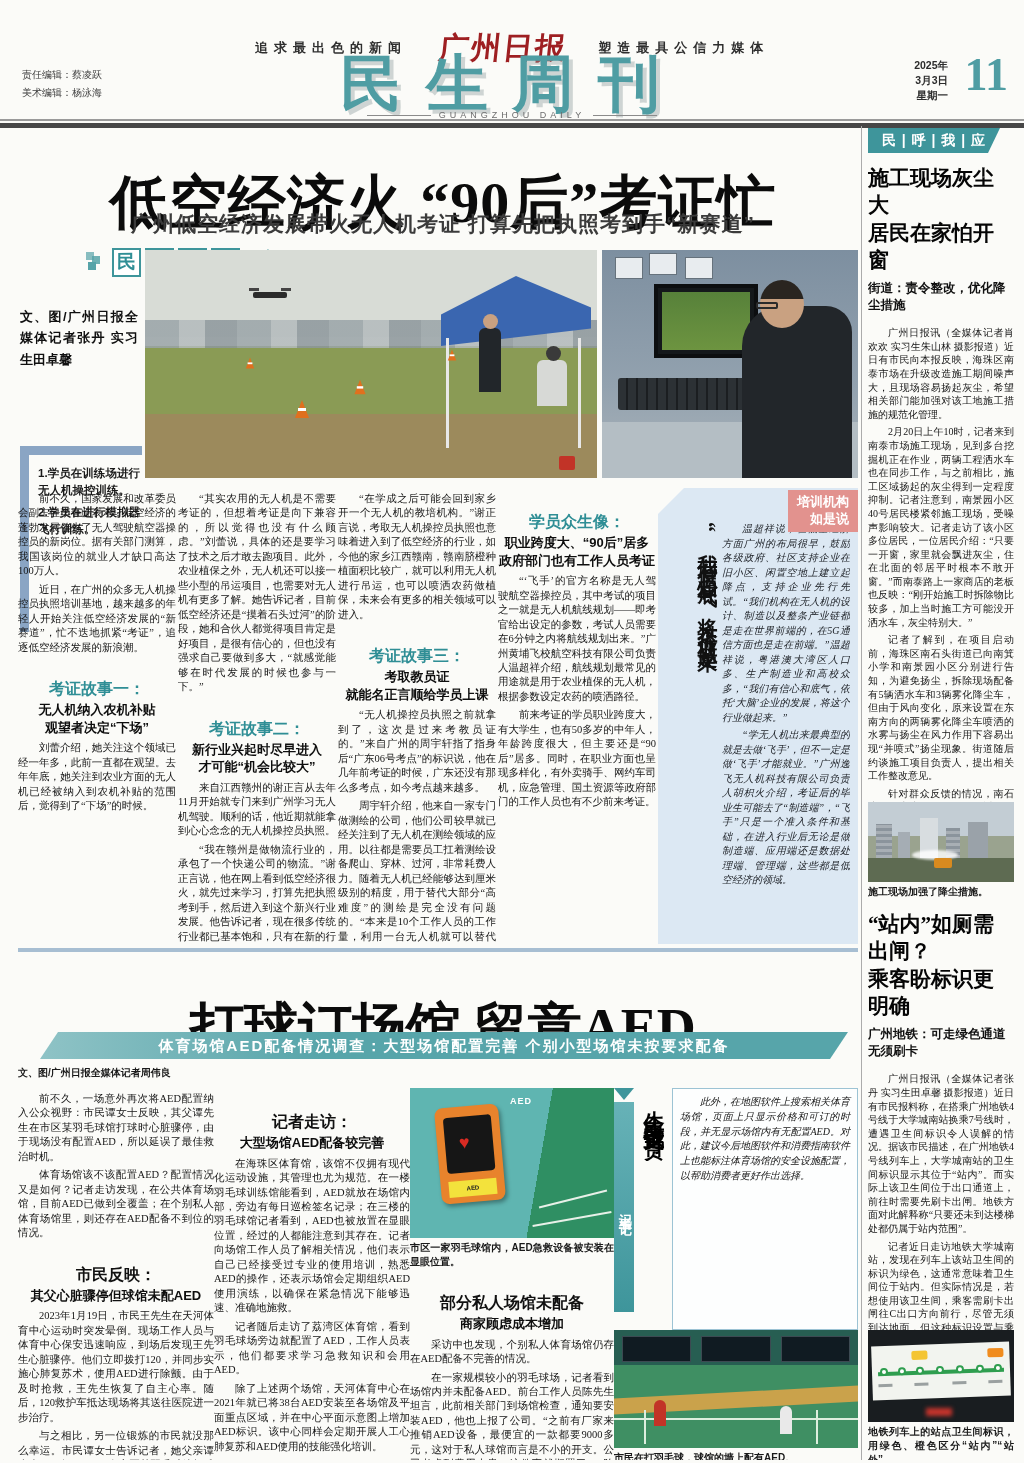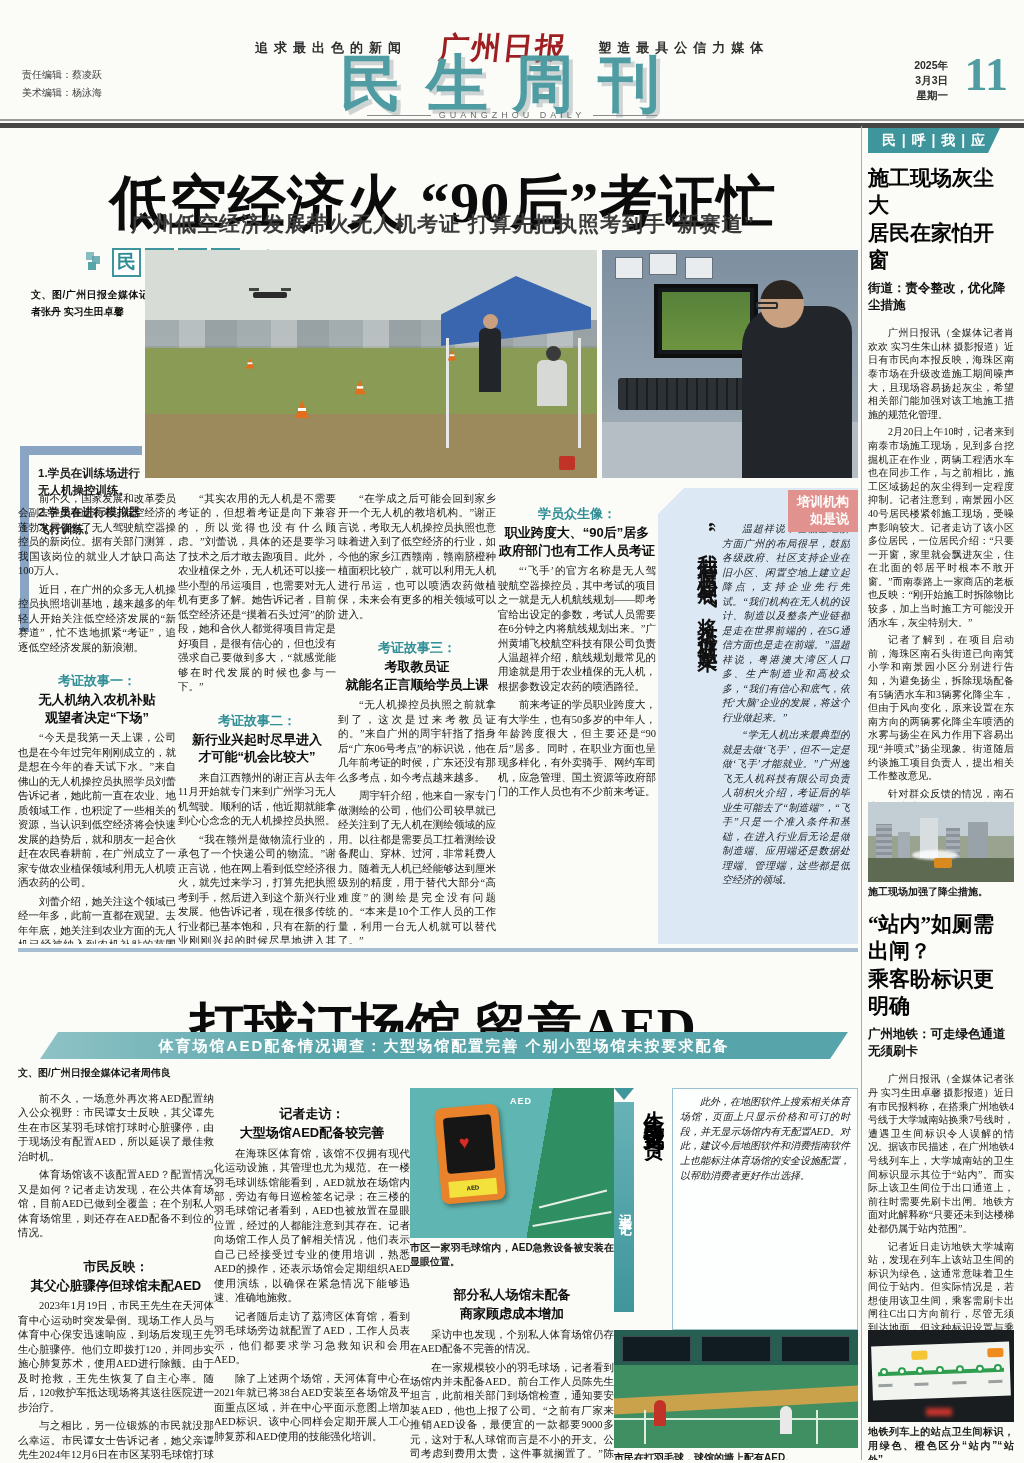--- a/index.html
+++ b/index.html
@@ -26,34 +26,34 @@
   .d-headline{left:28px;top:134px;width:830px;text-align:center;font-family:"Liberation Serif",serif;
               font-weight:900;font-size:58px;line-height:1.05;color:#0b0b0b;letter-spacing:1px;}
   .d-subhead{left:28px;top:210px;width:830px;text-align:center;font-weight:bold;font-size:21px;color:#3b3b3b;letter-spacing:1px;}
   .survey-badge{left:86px;top:247px;display:flex;align-items:center;gap:4px;}
   .sb-ico{width:20px;height:20px;position:relative;margin-right:2px;}
   .sb-ico i{position:absolute;width:8px;height:8px;background:#56a3a8;}
   .sb-ico i:nth-child(1){left:0;top:0;opacity:.7}.sb-ico i:nth-child(2){left:6px;top:4px;opacity:.85}.sb-ico i:nth-child(3){left:2px;top:10px;}
   .sb-box{width:29px;height:29px;border:2px solid #3e959b;color:#2f8e95;font-weight:900;font-size:19px;
           display:flex;align-items:center;justify-content:center;background:#fff;}
   .survey-badge svg{display:block;}
-  .d-byline{left:20px;top:287px;width:118px;font-size:10px;line-height:1.65;font-weight:bold;color:#101010;text-align:justify;margin-left:11px;}
+  .d-byline{left:20px;top:306px;width:118px;font-size:13px;line-height:1.65;font-weight:bold;color:#101010;text-align:justify;}
   .caption-block{left:20px;top:446px;width:122px;height:186px;border-left:9px solid #8aa5c4;border-top:9px solid #8aa5c4;
                  padding:10px 2px 0 9px;}
   .caption-block p{margin:0 0 4px;font-size:11.5px;font-weight:bold;line-height:1.5;text-align:justify;}
 
   .photo{position:absolute;overflow:hidden;background:#ccc;}
   .ph-field{left:145px;top:250px;width:452px;height:228px;background:linear-gradient(#d8dcd6 0 38%,#e4e6e0 38% 42%,#8a9b55 42% 72%,#9c8a5c 72% 100%);}
   .ph-sim{left:602px;top:250px;width:256px;height:228px;background:linear-gradient(#7d8fa0,#93a2af 60%,#aab3b9);}
 
   .d-cols{left:18px;top:488px;width:840px;height:456px;display:flex;gap:2px;}
   .dcol{width:158px;overflow:hidden;}
   .para{font-family:"Liberation Serif",serif;font-size:10.5px;line-height:1.38;text-align:justify;
         text-indent:2em;margin:4px 0 2px;color:#161616;}
-  .sec-kicker{text-align:center;font-weight:bold;font-size:13px;color:#2f8e95;margin:17px 0 1px;}
+  .sec-kicker{text-align:center;font-weight:bold;font-size:16px;color:#2f8e95;margin:24px 0 1px;}
   .sec-title{text-align:center;font-weight:bold;font-size:13px;color:#0e0e0e;line-height:1.35;white-space:pre-line;margin:0 0 5px;}
   .expert-box{flex:1;position:relative;background:#dce8f3;clip-path:polygon(26px 0,100% 0,100% 100%,0 100%,0 26px);
               padding:34px 8px 8px 6px;display:flex;}
   .expert-label{position:absolute;top:2px;right:0;background:#e2928e;color:#fff;font-weight:bold;font-size:13px;
                 line-height:1.3;padding:4px 9px;text-align:right;white-space:pre-line;}
   .vquote{writing-mode:vertical-rl;font-weight:900;font-size:20px;letter-spacing:5px;color:#111;
           height:388px;width:58px;text-align:start;font-family:"Liberation Serif",serif;}
   .expert-text{flex:1;overflow:hidden;}
   .expert-text p{font-family:"Liberation Serif",serif;font-style:italic;font-size:10px;line-height:1.45;
                  text-align:justify;text-indent:2em;margin:0 0 3px;color:#20242a;}
@@ -239,21 +239,20 @@
 
     <div class="abs d-cols" data-name="drone-body-columns">
       <div class="dcol" data-name="text-column-1">
         <div data-name="intro-paragraphs">
             <p class="para" data-name="paragraph">前不久，国家发展和改革委员会副主任李春临表示，低空经济的蓬勃发展催生了无人驾驶航空器操控员的新岗位。据有关部门测算，我国该岗位的就业人才缺口高达100万人。</p>
             <p class="para" data-name="paragraph">近日，在广州的众多无人机操控员执照培训基地，越来越多的年轻人开始关注低空经济发展的“新赛道”，忙不迭地抓紧“考证”，追逐低空经济发展的新浪潮。</p>
           </div>
         <div class="sec-kicker" data-name="section-kicker">考证故事一：</div>
         <div class="sec-title" data-name="section-title">无人机纳入农机补贴
 观望者决定“下场”</div>
-        <p class="para" data-name="paragraph">“今天是我第一天上课，公司也是在今年过完年刚刚成立的，就是想在今年的春天试下水。”来自佛山的无人机操控员执照学员刘蕾告诉记者，她此前一直在农业、地质领域工作，也积淀了一些相关的资源，当认识到低空经济将会快速发展的趋势后，就和朋友一起合伙赶在农民春耕前，在广州成立了一家专做农业植保领域利用无人机喷洒农药的公司。</p>
         <p class="para" data-name="paragraph">刘蕾介绍，她关注这个领域已经一年多，此前一直都在观望。去年年底，她关注到农业方面的无人机已经被纳入到农机补贴的范围后，觉得到了“下场”的时候。</p>
       </div>
       <div class="dcol" data-name="text-column-2">
         <p class="para" data-name="paragraph">“其实农用的无人机是不需要考证的，但想着考证是向下兼容的，所以觉得也没有什么顾虑。”刘蕾说，具体的还是要学习了技术之后才敢去跑项目。此外，农业植保之外，无人机还可以接一些小型的吊运项目，也需要对无人机有更多了解。她告诉记者，目前低空经济还是“摸着石头过河”的阶段，她和合伙人都觉得项目肯定是好项目，是很有信心的，但也没有强求自己要做到多大，“就感觉能够在时代发展的时候也参与一下。”</p>
         <div class="sec-kicker" data-name="section-kicker">考证故事二：</div>
         <div class="sec-title" data-name="section-title">新行业兴起时尽早进入
 才可能“机会比较大”</div>
         <p class="para" data-name="paragraph">来自江西赣州的谢正言从去年11月开始就专门来到广州学习无人机驾驶。顺利的话，他近期就能拿到心心念念的无人机操控员执照。</p>
         <p class="para" data-name="paragraph">“我在赣州是做物流行业的，承包了一个快递公司的物流。”谢正言说，他在网上看到低空经济很火，就先过来学习，打算先把执照考到手，然后进入到这个新兴行业发展。他告诉记者，现在很多传统行业都已基本饱和，只有在新的行业刚刚兴起的时候尽早地进入其中，才有可能“机会比较大”。</p>
 

